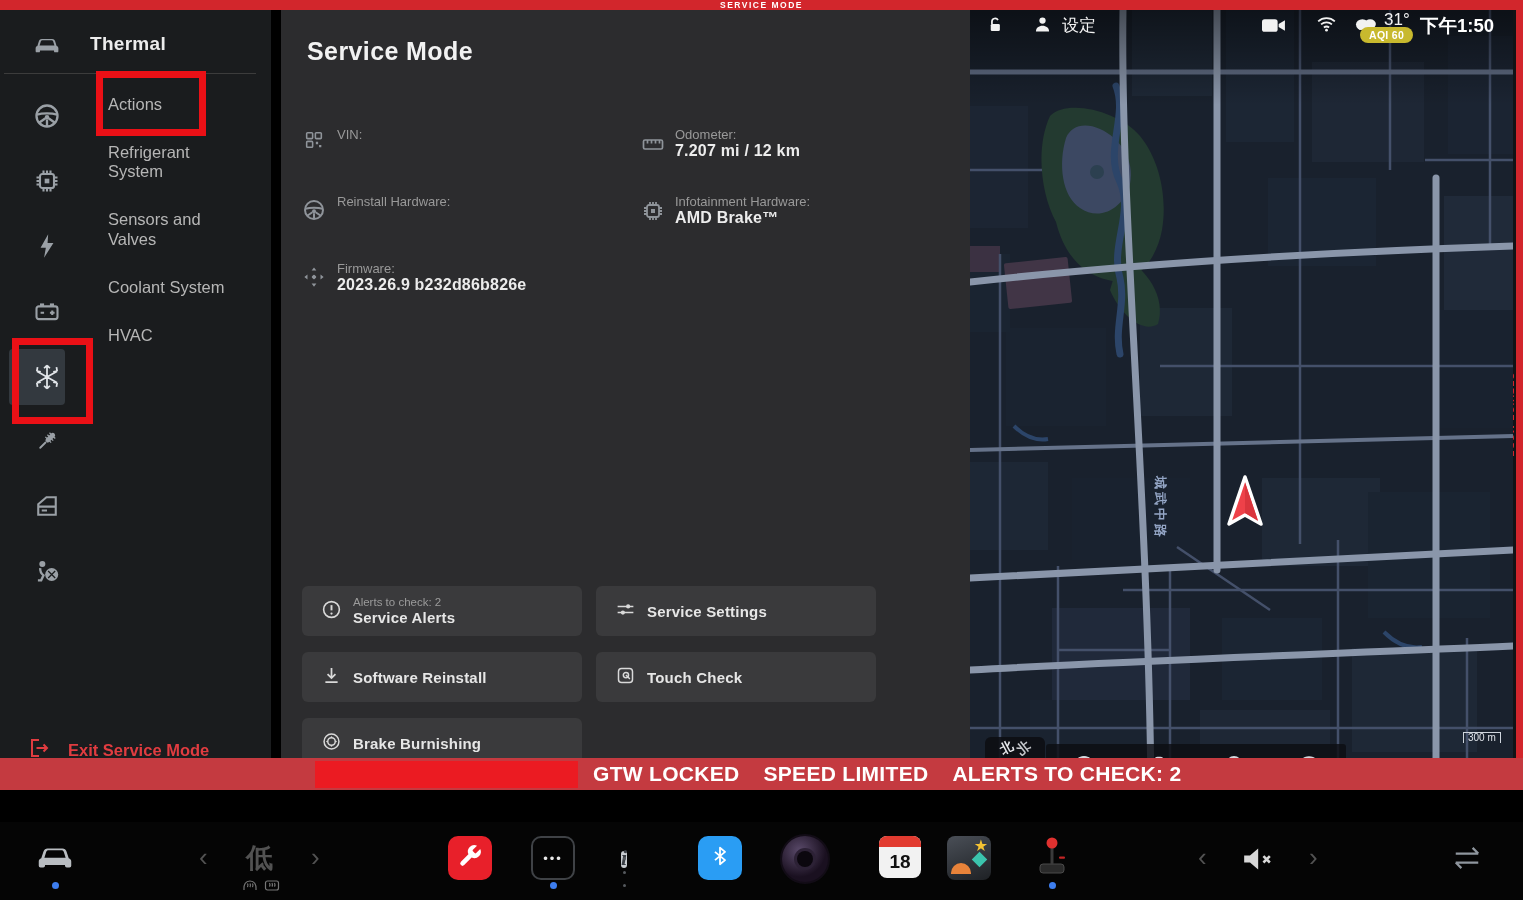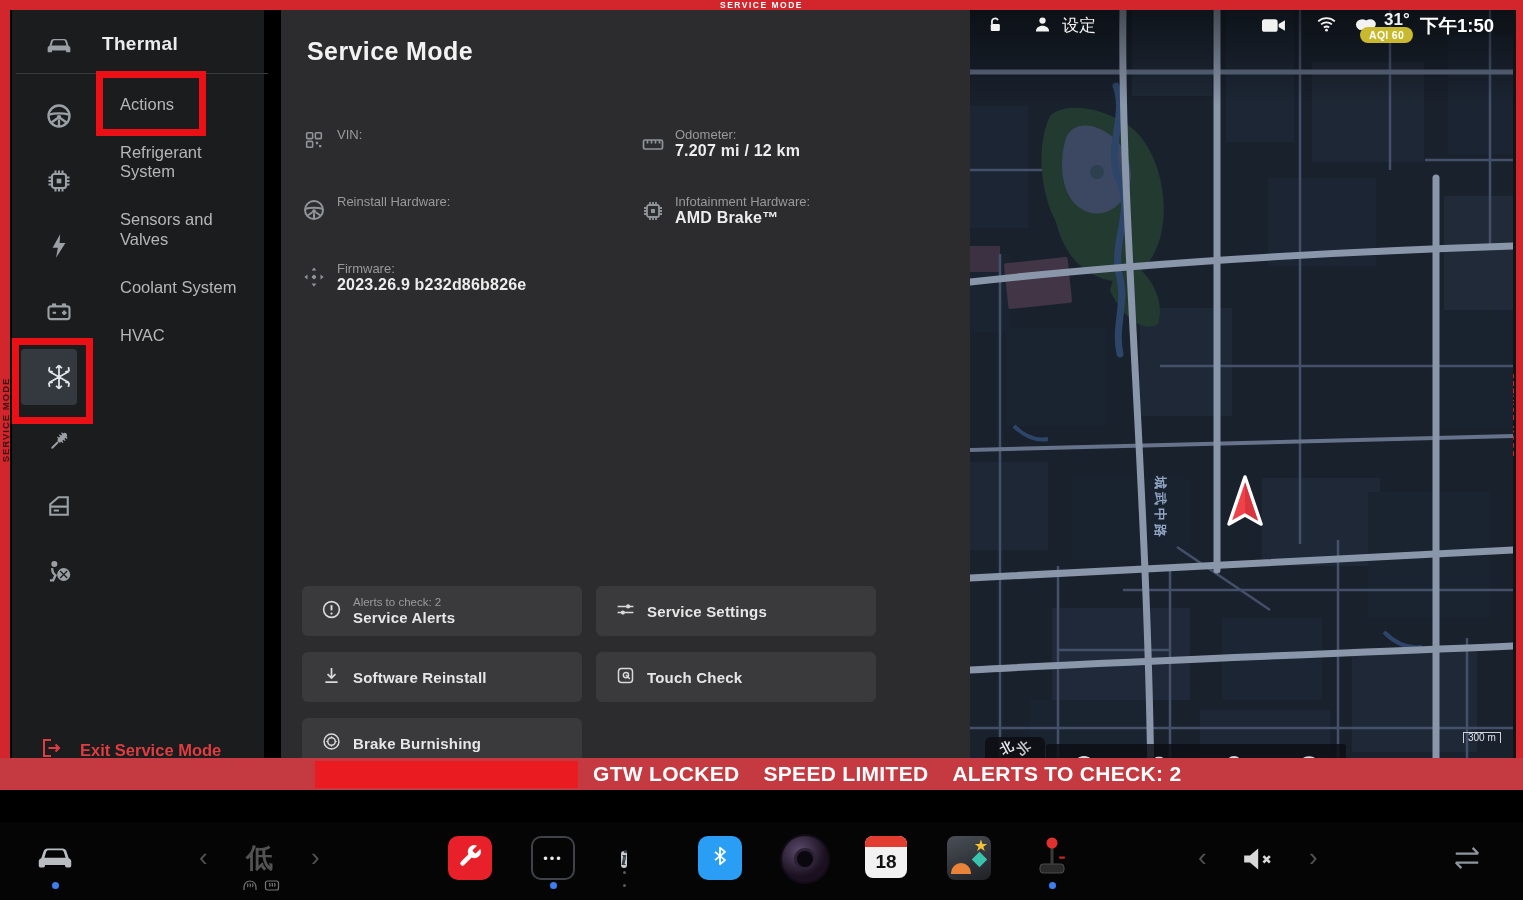--- a/index.html
+++ b/index.html
@@ -11,21 +11,21 @@
   .top-banner{left:0;top:0;width:1523px;height:10px;background:#d2262c;color:#fff;
               font-size:8.5px;font-weight:bold;letter-spacing:1.5px;text-align:center;line-height:10px;}
   .left-strip{left:0;top:10px;width:10px;height:780px;background:#d2262c;}
   .right-gap{left:1510px;top:10px;width:13px;height:780px;background:#121316;}
   .right-strip{left:1516px;top:10px;width:7px;height:780px;background:#d2262c;}
   .vtext{font-size:9.5px;font-weight:bold;letter-spacing:1px;white-space:nowrap;}
   .vtext-left{left:-40px;top:415px;width:90px;height:10px;transform:rotate(-90deg);color:#3d1114;text-align:center;}
   .vtext-right{left:1469px;top:409px;width:84px;height:12px;transform:rotate(90deg);color:#d2252b;text-align:center;}
 
   
-  .side-panel{left:12px;top:10px;width:252px;height:780px;background:#1a1c1e;}
+  .side-panel{left:0;top:10px;width:271px;height:780px;background:#1a1c1e;}
   .rail-icon{position:absolute;left:33px;width:28px;height:28px;color:#9aa0a6;}
   .rail-icon svg{width:100%;height:100%;display:block;}
   .sel-tile{position:absolute;left:9px;top:339px;width:56px;height:56px;background:#33393f;border-radius:4px;}
   .panel-divider{position:absolute;left:4px;top:63px;width:252px;height:1px;background:#3c3c3c;}
   .panel-title{position:absolute;left:90px;top:23px;color:#ececec;font-size:19px;font-weight:bold;letter-spacing:.3px;}
   .menu{position:absolute;left:108px;top:85px;width:162px;}
   .menu-item{color:#b6b6b6;font-size:16.5px;font-weight:500;line-height:1.16;margin-bottom:29px;
              white-space:pre-line;cursor:default;}
   .exit-row{position:absolute;left:26px;top:726px;display:flex;align-items:center;}
   .exit-row svg{width:24px;height:24px;color:#e13c40;}
@@ -81,21 +81,21 @@
                color:#fff;font-size:21px;font-weight:bold;letter-spacing:.3px;white-space:nowrap;}
 
   
   .dock{left:0;top:822px;width:1523px;height:78px;background:#050505;}
   .d-item{position:absolute;top:14px;}
   .chev{position:absolute;top:22px;color:#525252;font-size:26px;line-height:26px;}
   .tile{width:44px;height:44px;border-radius:10px;display:flex;align-items:center;justify-content:center;}
   .blue-dot{position:absolute;top:60px;width:7px;height:7px;border-radius:50%;background:#3d7ef0;}
   .range{position:absolute;left:246px;top:18px;color:#525252;font-size:27px;font-weight:bold;}
   .defrosts{position:absolute;left:242px;top:56px;display:flex;gap:6px;color:#777;}
-  .cal{width:42px;height:42px;border-radius:8px;background:#f2f2f2;overflow:hidden;text-align:center;}
+  .cal{width:42px;height:42px;border-radius:8px;background:#f2f2f2;overflow:hidden;text-align:center;margin-left:14px;}
   .cal .hd{height:11px;background:#e23b30;}
   .cal .day{color:#111;font-size:19px;font-weight:bold;line-height:30px;}
   .notes{width:32px;height:42px;border-radius:4px;background:#c9cdd1;position:relative;text-align:center;}
   .notes .rings{position:absolute;left:2px;top:6px;width:3px;height:30px;display:flex;flex-direction:column;justify-content:space-between;}
   .notes .rings i{width:3px;height:3px;border-radius:50%;background:#55595e;}
   .notes .i-glyph{font-family:"Liberation Serif","DejaVu Serif",serif;font-style:italic;font-weight:bold;
                   color:#3a3f45;font-size:22px;line-height:42px;}
   .lens{width:46px;height:46px;border-radius:50%;background:radial-gradient(circle at 38% 32%,#5a4a6a,#1a1020 62%);
         border:2px solid #120c16;display:flex;align-items:center;justify-content:center;}
   .lens i{width:16px;height:16px;border-radius:50%;background:#0b070e;box-shadow:0 0 0 3px #2c2135;}
@@ -419,21 +419,21 @@
           <circle cx="12" cy="17" r="1.6" fill="currentColor" stroke="none"></circle>
         </svg>
     </div>
     <div class="st-ic" style="left:382px;top:3px">
       <svg width="27" height="19" viewBox="0 0 26 18" fill="currentColor">
           <ellipse cx="10" cy="11" rx="6.2" ry="5.2"></ellipse>
           <ellipse cx="17.5" cy="10.5" rx="5.5" ry="4.6"></ellipse>
           <rect x="5.5" y="10.5" width="16" height="5.5" rx="2.7"></rect>
         </svg>
     </div>
-    <div class="st-text" style="left:414px;top:0px;font-weight:bold">31°</div>
+    <div class="st-text" style="left:414px;top:0px;font-weight:normal">31°</div>
     <div class="aqi-badge">AQI 60</div>
     <div class="clock">下午1:50</div>
 
 
     <div class="compass">
       <span class="cn">北</span>
       <span class="cn" style="transform:rotate(-38deg) scaleX(-1);opacity:.85">北</span>
       <div class="arrow">▲</div>
     </div>
     <div class="map-toolbar">

